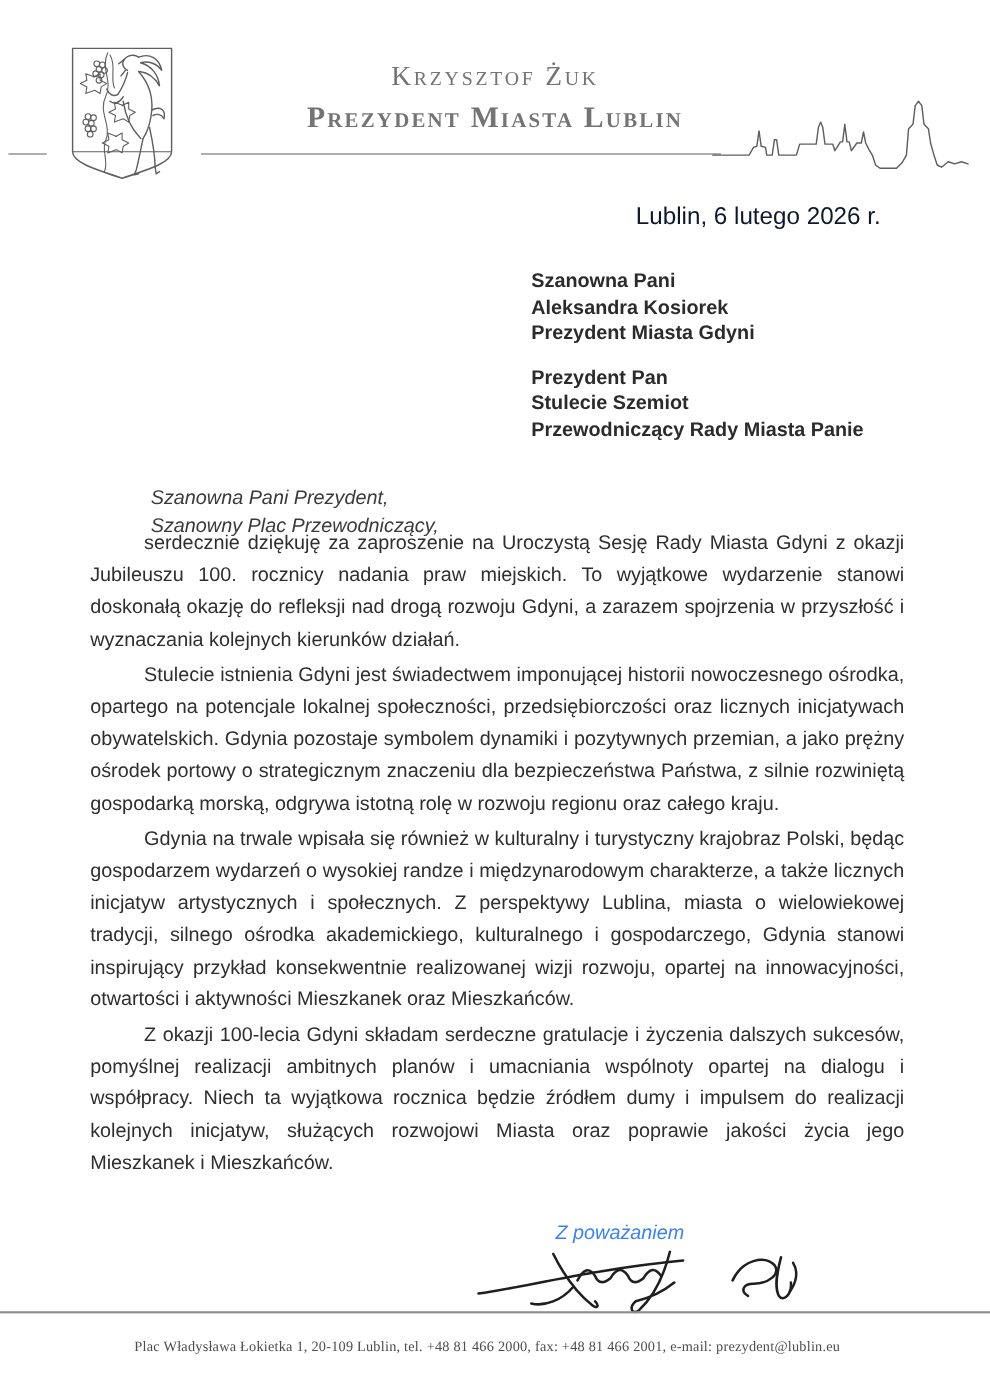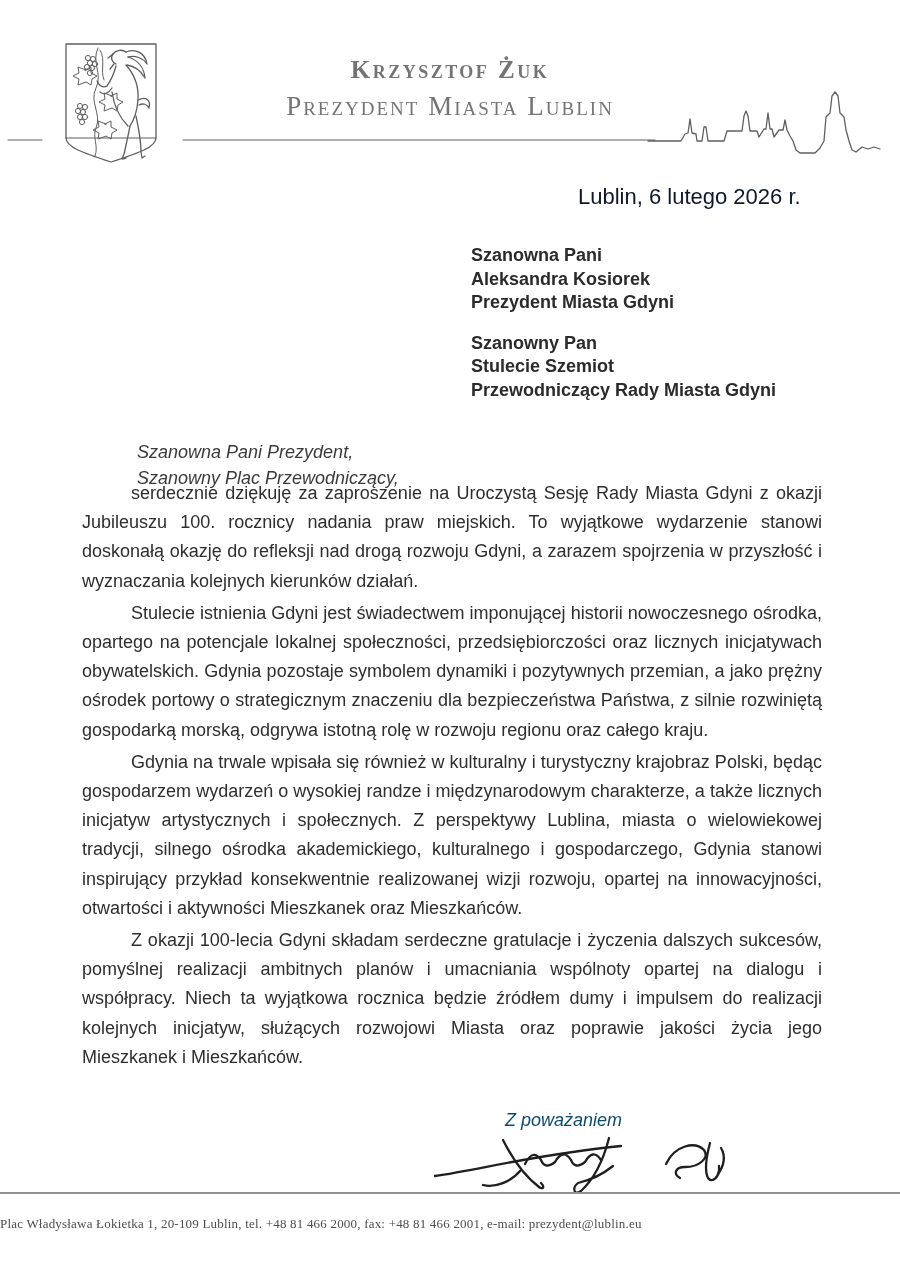--- a/index.html
+++ b/index.html
@@ -15,63 +15,63 @@
   
   .emblem{position:absolute;left:60px;top:40px;width:102px;height:126px;}
   .title-block{
     position:absolute;left:0;right:0;top:52px;
     text-align:center;
     font-family:"Liberation Serif", serif;
     color:#747474;
   }
   .title-name{
     font-size:25px;line-height:36px;
-    font-variant:small-caps;letter-spacing:2.5px;font-weight:700;
+    font-variant:small-caps;letter-spacing:2.5px;font-weight:400;
   }
   .title-role{
     font-size:27px;line-height:36px;
-    font-variant:small-caps;letter-spacing:2px;font-weight:400;
+    font-variant:small-caps;letter-spacing:2px;font-weight:700;
   }
   .rule-svg{position:absolute;left:0;top:0;width:900px;height:175px;}
   .date-line{
     position:absolute;left:578px;top:184px;
     font-size:22px;color:#0f172a;
   }
   
   .recipients{
     position:absolute;left:467px;top:244px;
     font-size:18px;font-weight:bold;line-height:23.5px;color:#2b2b2b;
   }
-  .recipient-group{margin:0 0 17px 4px;}
+  .recipient-group{margin:0 0 17px 16px;}
   
   .greeting{
     position:absolute;left:137px;top:407px;
     font-style:italic;font-size:18px;line-height:26px;color:#3a3a3a;margin-top:32px;
   }
   
   .body-text{
     position:absolute;left:82px;top:479px;width:740px;
     font-size:18px;line-height:29.2px;
     text-align:justify;color:#2e2e2e;
   }
   .body-text p{margin:0 0 3px 0;text-indent:49px;}
   
   .closing-phrase{
     position:absolute;left:505px;top:1110px;
-    font-style:italic;font-size:18px;color:#0c4a6e;
+    font-style:italic;font-size:18px;color:#3b82f6;
   }
   .signature{position:absolute;left:423px;top:1130px;width:325px;height:72px;}
   
   .footer-rule{
     position:absolute;left:0;top:1192px;width:900px;height:2px;
     background:#8f8f8f;
   }
   .footer-contact{
     position:absolute;left:0;right:14px;top:1216px;
-    text-align:left;
+    text-align:center;
     font-family:"Liberation Serif", serif;
     font-size:13px;color:#4d4d4d;letter-spacing:.2px;
   }
   .lineart{stroke:#5f5f5f;fill:none;stroke-width:1.3;stroke-linecap:round;stroke-linejoin:round;}
   .thin{stroke-width:1;}
   .sig{stroke:#1f1f1f;fill:none;stroke-width:2.3;stroke-linecap:round;stroke-linejoin:round;}
 </style>
 </head>
 <body>
 
@@ -136,23 +136,23 @@
 
   <div class="date-line">Lublin, 6 lutego 2026 r.</div>
 
   <div class="recipients">
     <div class="recipient-group">
       <div>Szanowna Pani</div>
       <div>Aleksandra Kosiorek</div>
       <div>Prezydent Miasta Gdyni</div>
     </div>
     <div class="recipient-group">
-      <div>Szanowny Pan</div>
+      <div>Prezydent Pan</div>
       <div>Stulecie Szemiot</div>
-      <div>Przewodniczący Rady Miasta Gdyni</div>
+      <div>Przewodniczący Rady Miasta Panie</div>
     </div>
   </div>
 
   <div class="greeting">
     <div>Szanowna Pani Prezydent,</div>
     <div>Szanowny Plac Przewodniczący,</div>
   </div>
 
   <div class="body-text">
     <p>serdecznie dziękuję za zaproszenie na Uroczystą Sesję Rady Miasta Gdyni z okazji Jubileuszu 100. rocznicy nadania praw miejskich. To wyjątkowe wydarzenie stanowi doskonałą okazję do refleksji nad drogą rozwoju Gdyni, a zarazem spojrzenia w przyszłość i wyznaczania kolejnych kierunków działań.</p>

